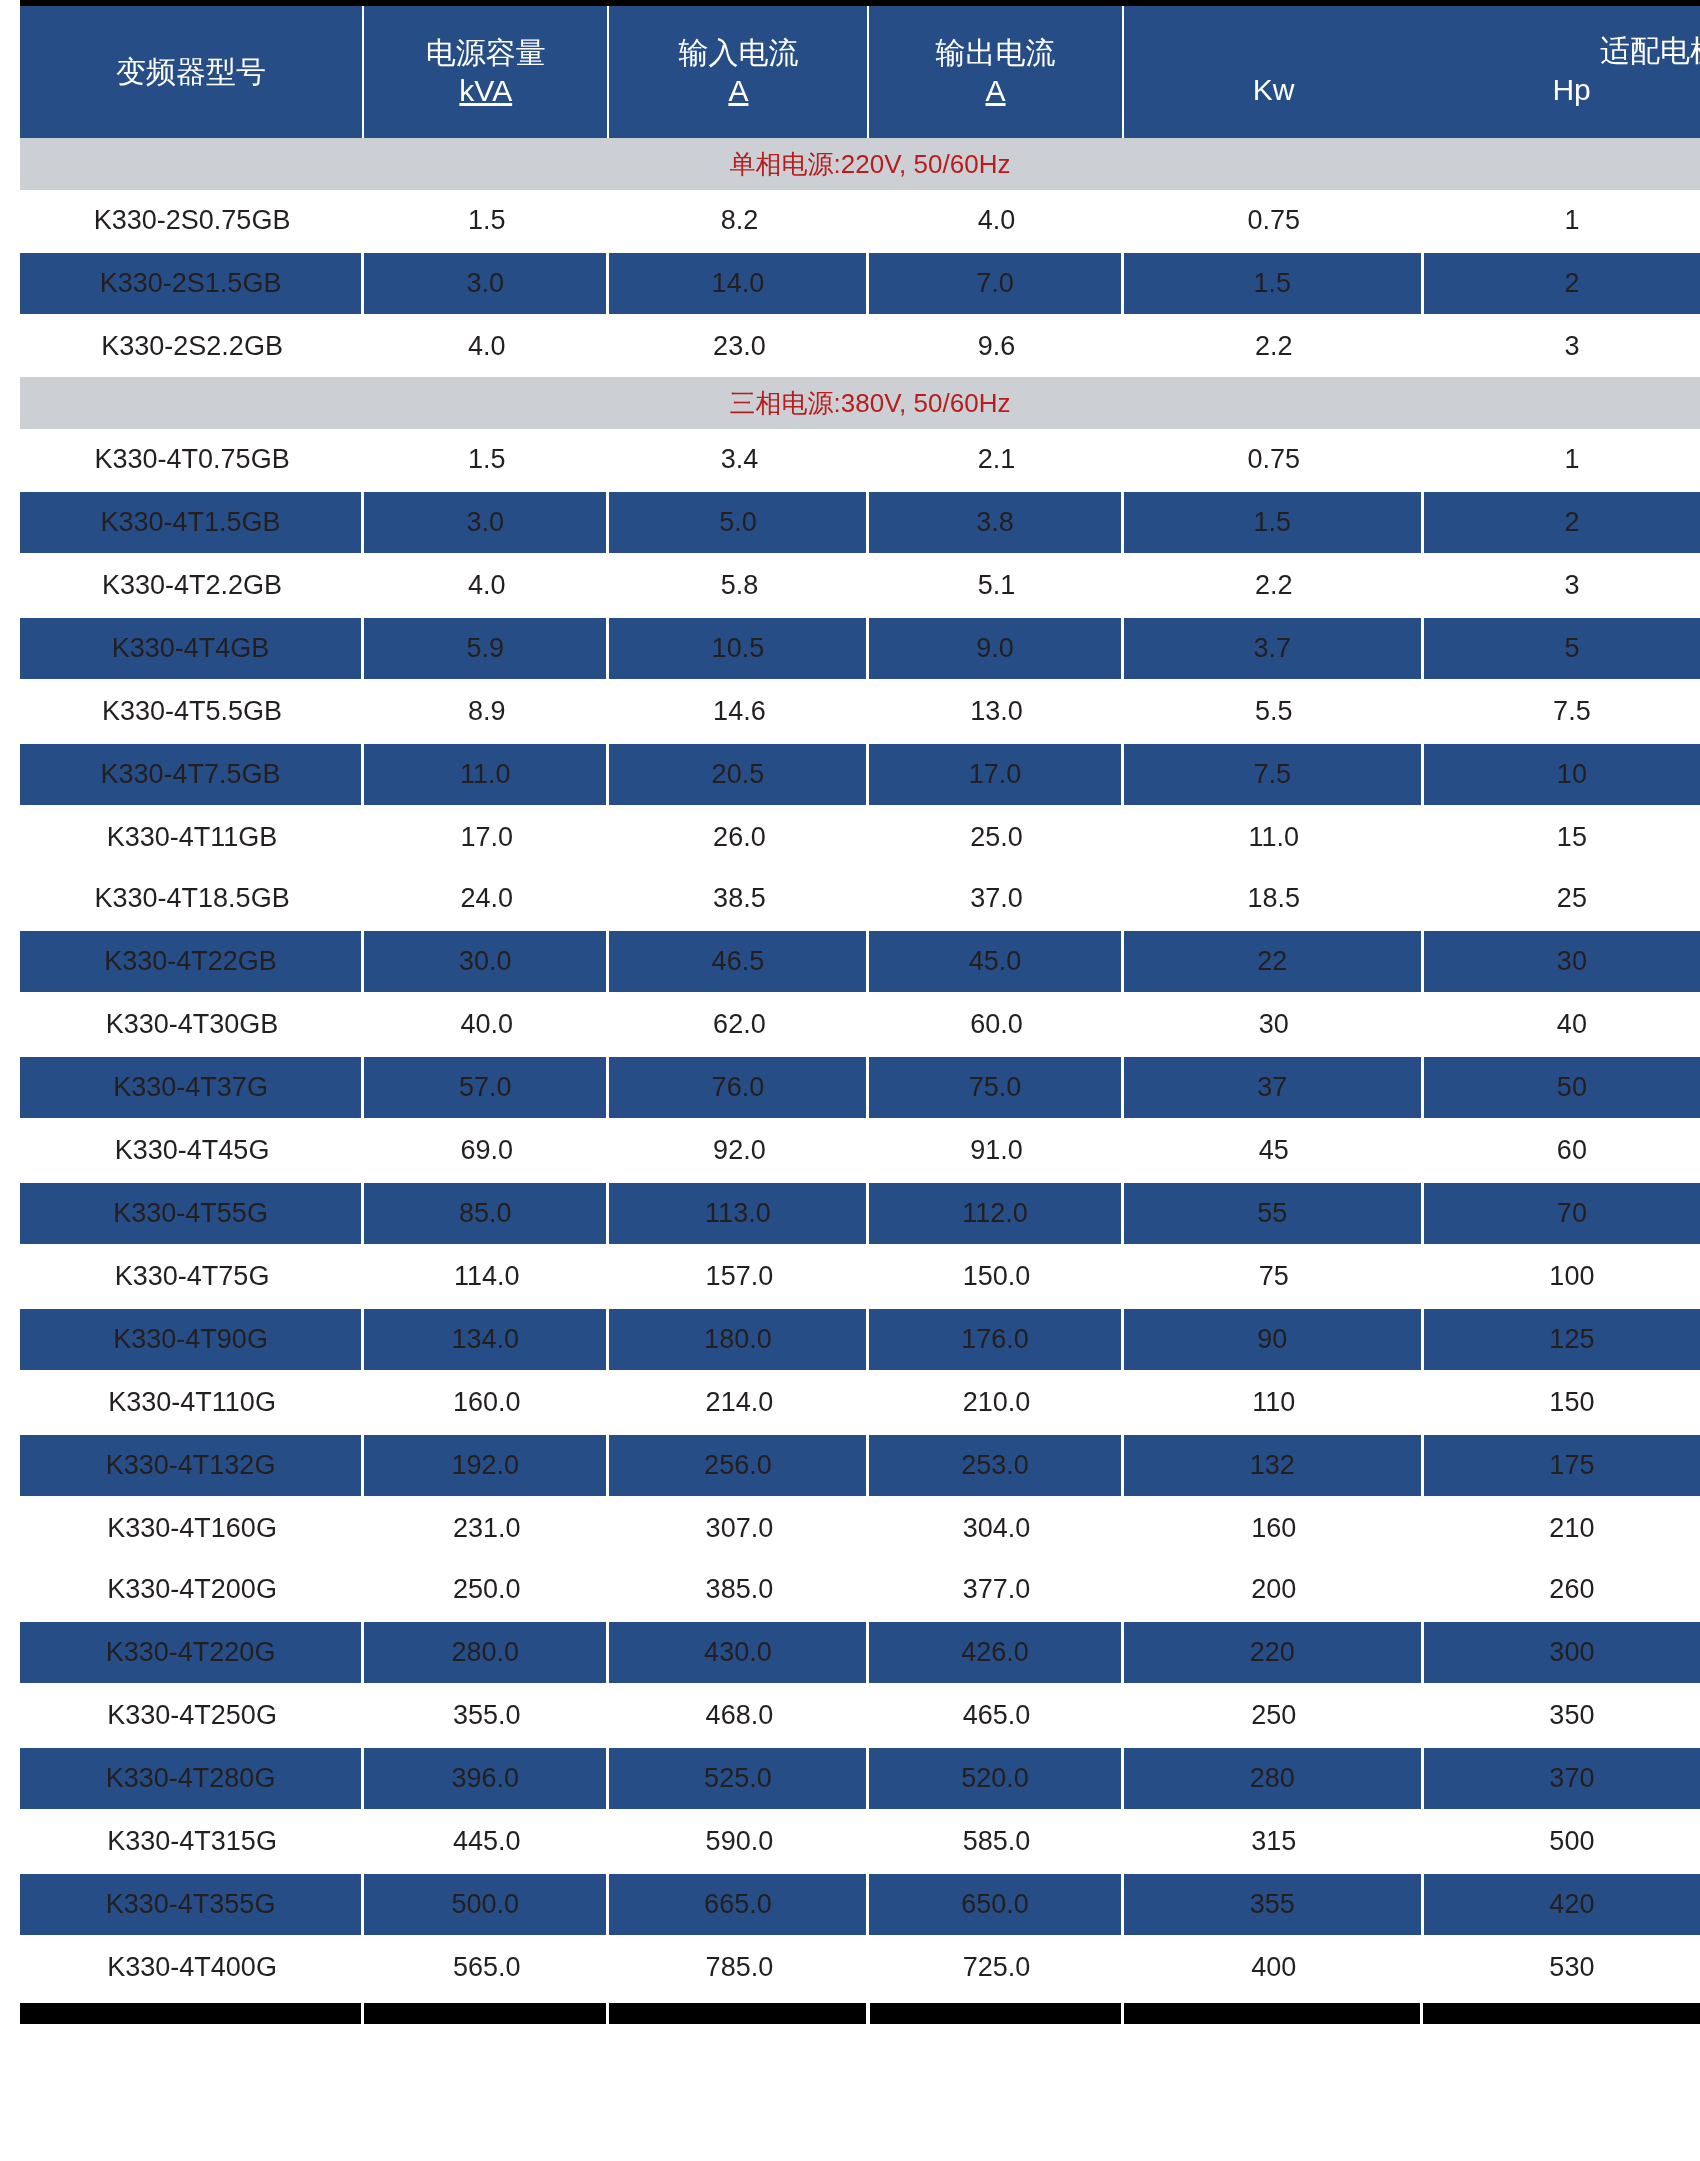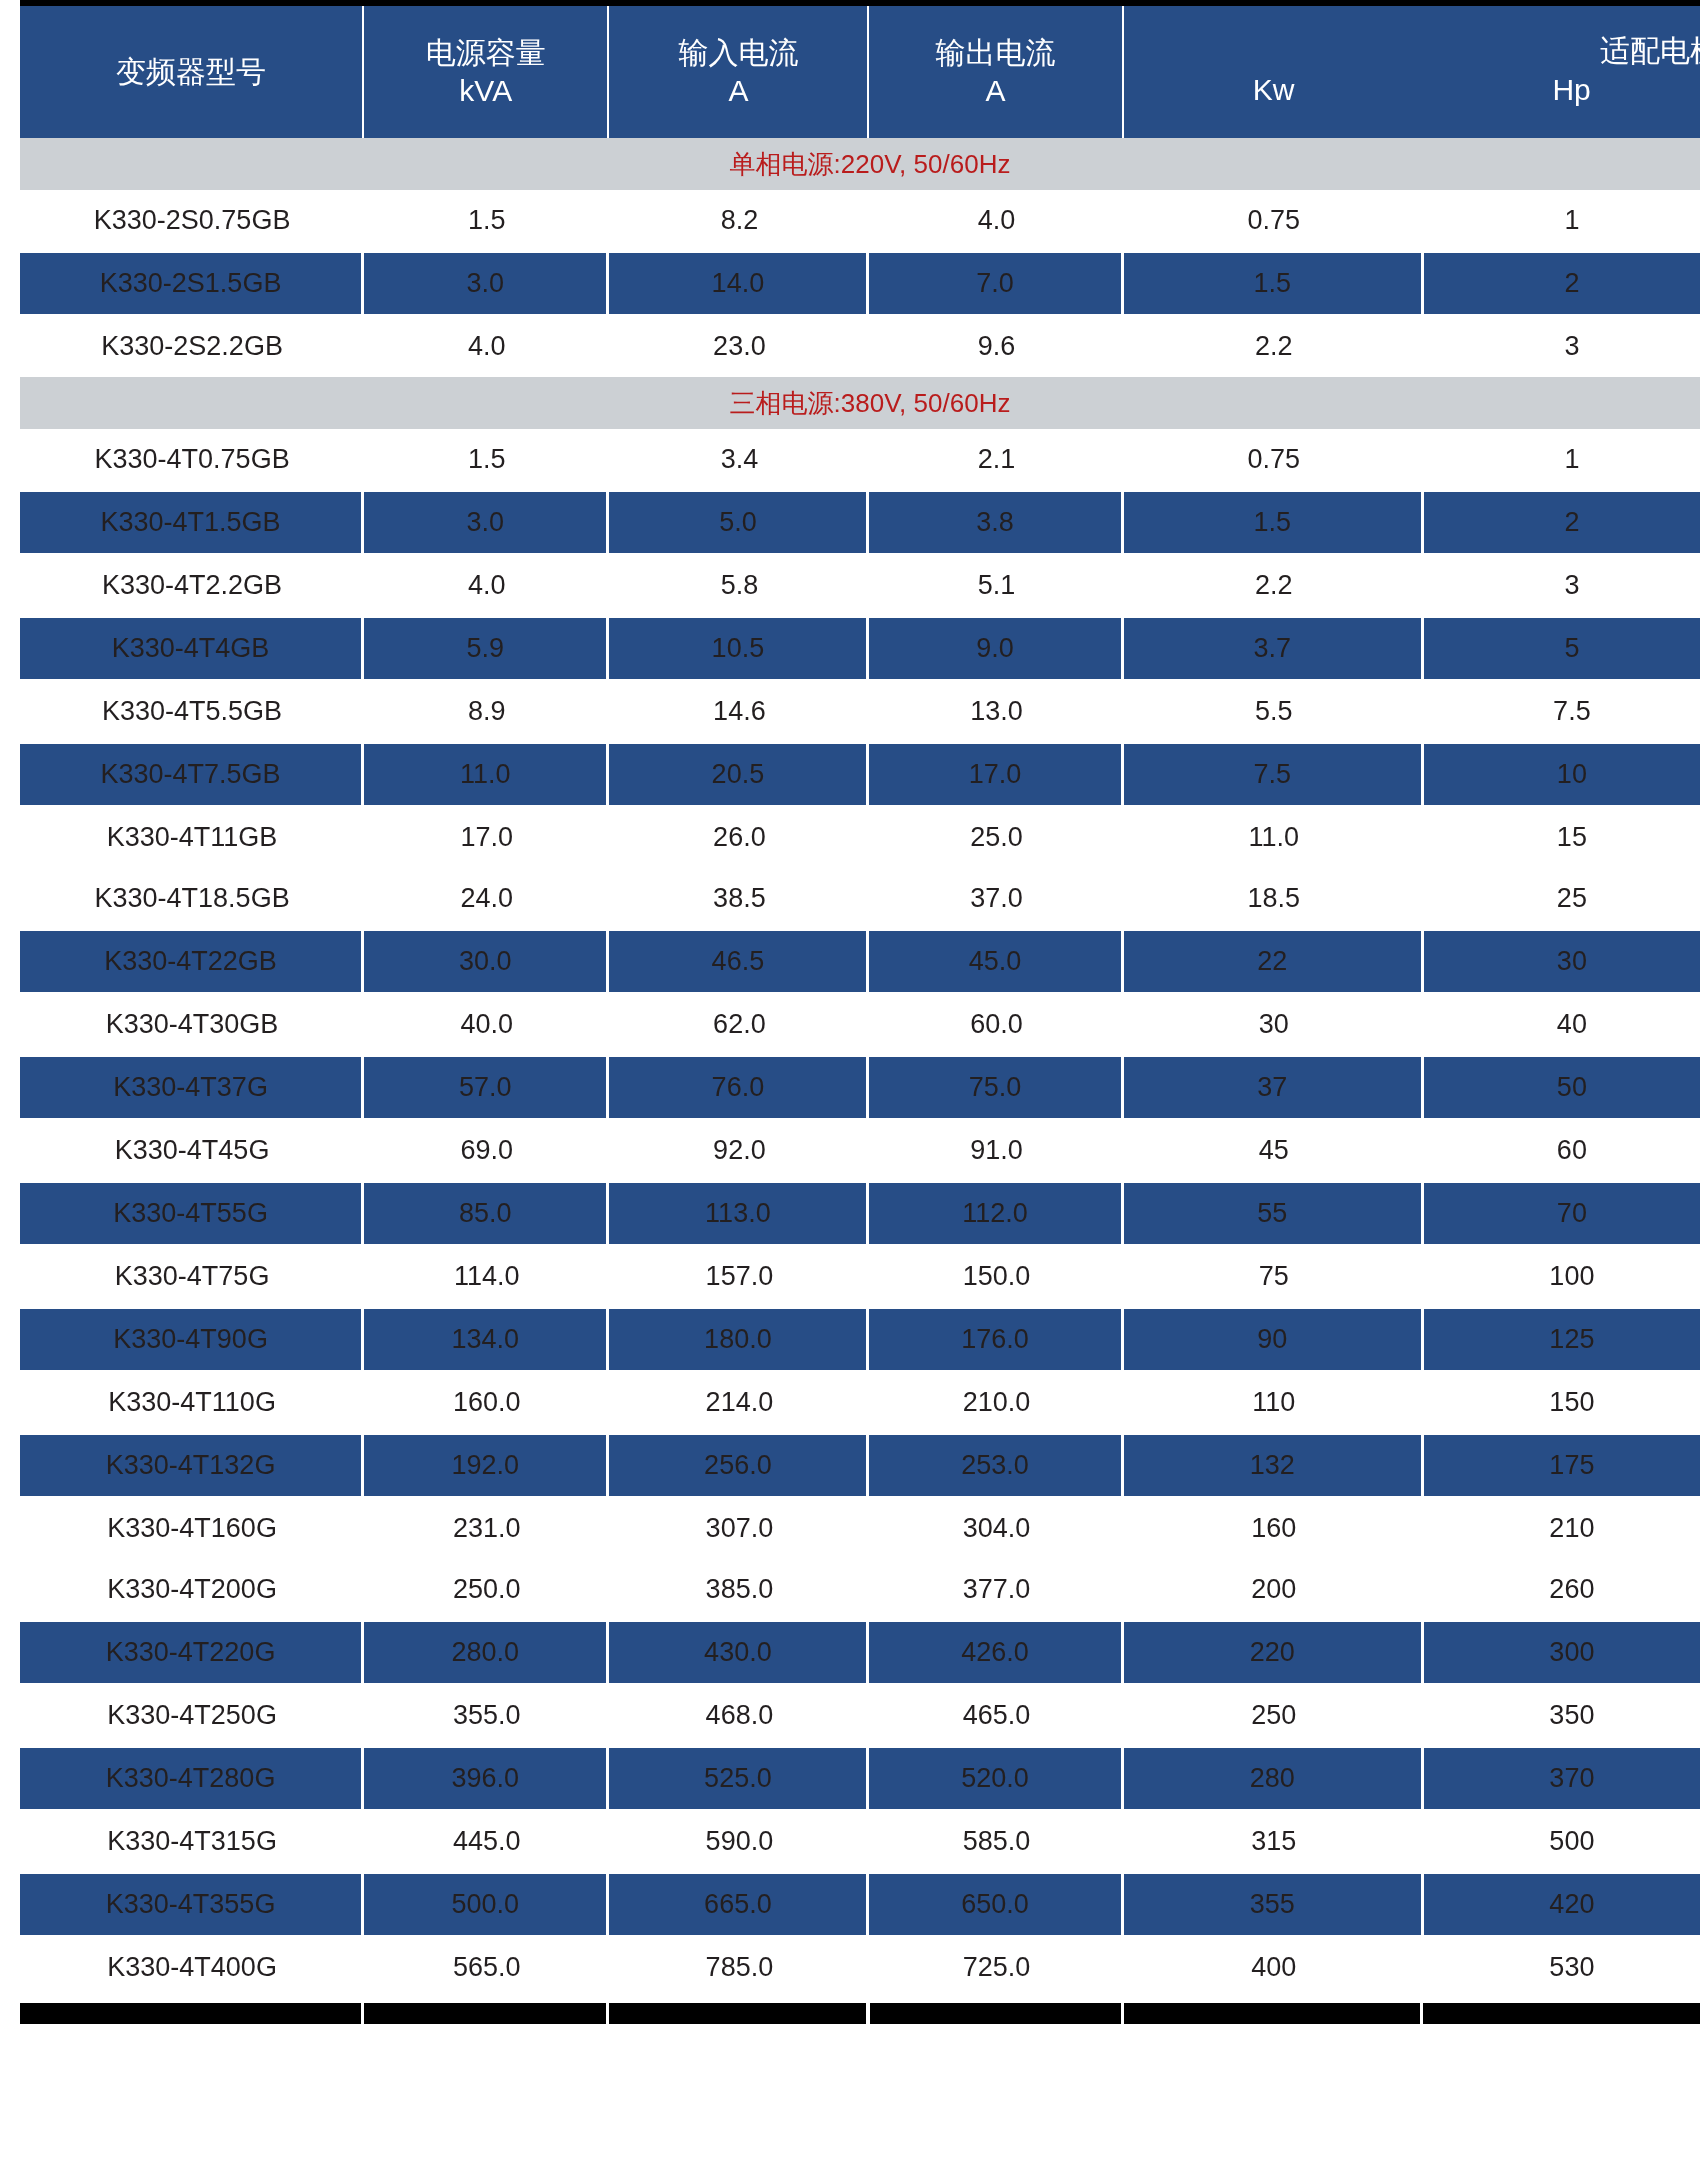--- a/index.html
+++ b/index.html
@@ -52,21 +52,21 @@
     font-weight: normal;
     text-align: center;
     vertical-align: middle;
     padding: 0;
     height: 132px;
     border-right: 2.4px solid #ffffff;
     line-height: 1.28;
   }
   thead th.last { border-right: none; }
   thead th .hdr-main { display: block; }
-  thead th .hdr-unit { display: block; }
+  thead th .hdr-unit { display: block; text-decoration: underline; }
 
   th.motor-group {
     border-right: none;
     padding: 0;
   }
   .motor-inner {
     display: flex;
     flex-direction: column;
     justify-content: center;
     height: 132px;

